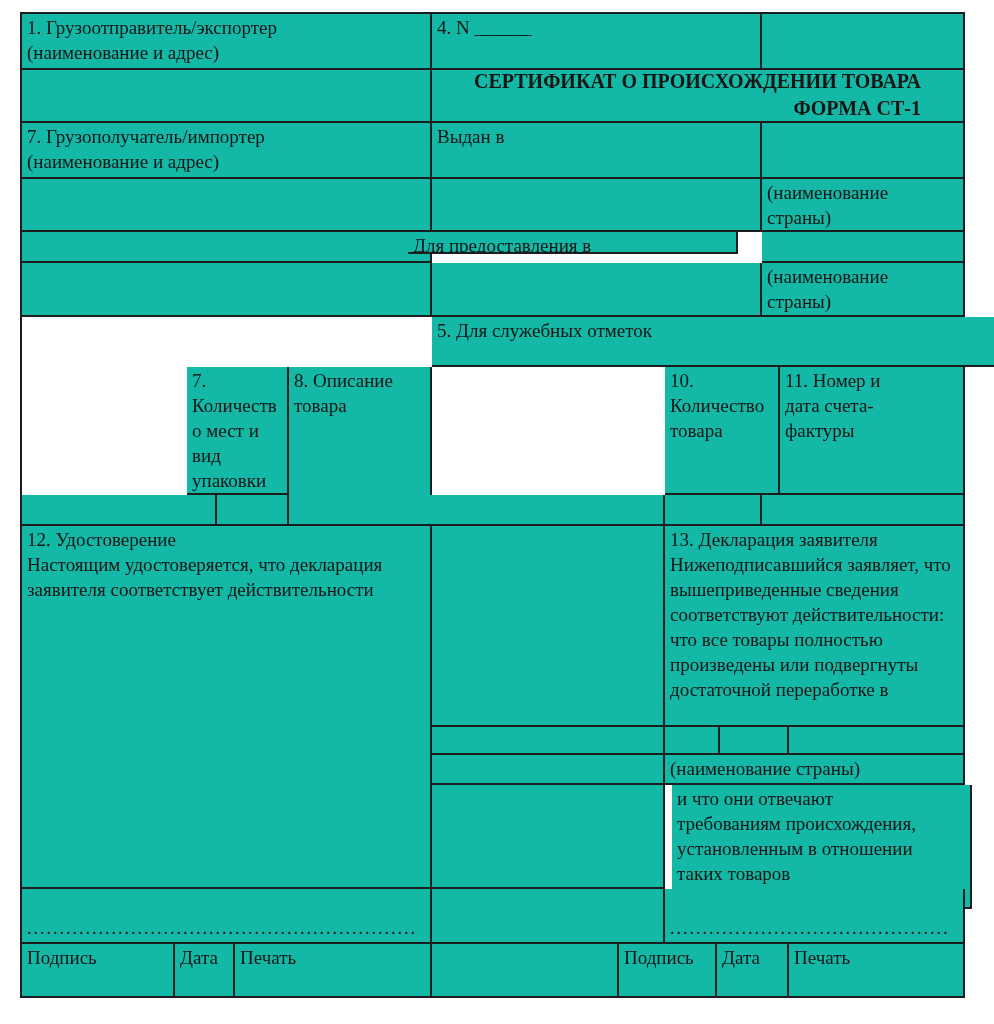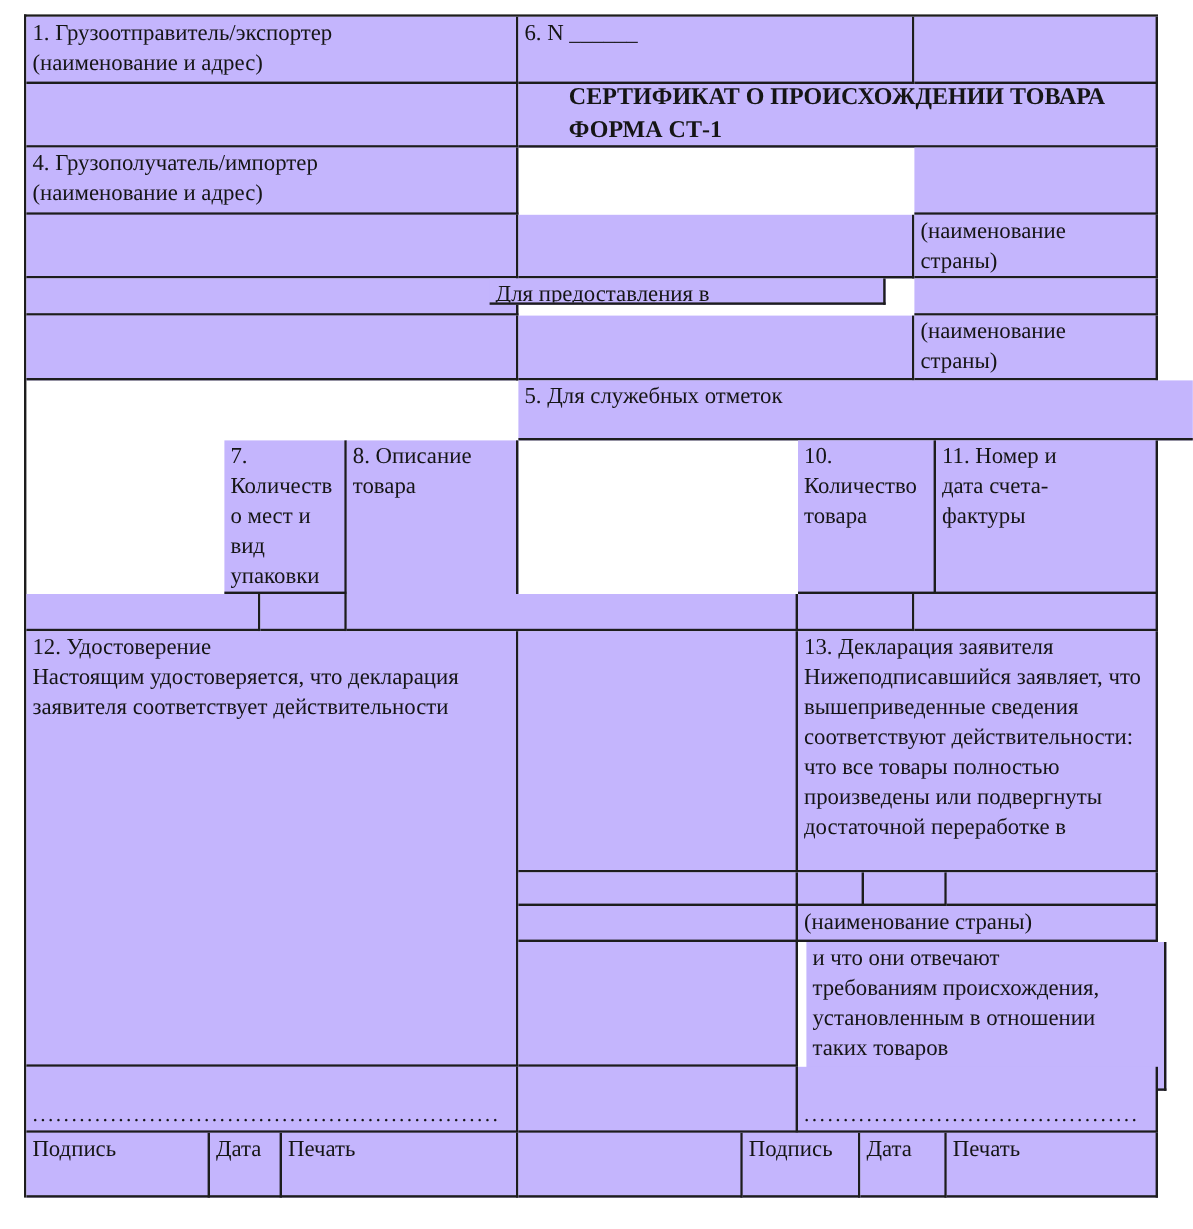--- a/index.html
+++ b/index.html
@@ -8,45 +8,46 @@
     font-family:"Liberation Serif","DejaVu Serif",serif;color:#151515;
   }
   .form-table{
     position:absolute;left:20px;top:12px;width:943px;height:984px;
     border-top:2px solid #1d1d1d;border-left:2px solid #1d1d1d;
   }
   .cell{
     position:absolute;box-sizing:border-box;
     border-right:2px solid #1d1d1d;border-bottom:2px solid #1d1d1d;
     padding:1px 5px 2px 5px;font-size:19px;line-height:1.32;
-    white-space:pre-line;overflow:hidden;background:#c4b5fd;
+    white-space:pre-line;overflow:hidden;background:#14b8a6;
   }
   .title-cell{
-    display:flex;align-items:center;justify-content:center;text-align:left;
+    display:flex;align-items:center;justify-content:center;text-align:right;
     font-weight:bold;font-size:20px;line-height:1.35;
   }
   .dots-line{display:block;letter-spacing:2px;line-height:1.45;font-size:18px;}
   .wrap-any{overflow-wrap:break-word;}
 </style>
 </head>
 <body>
 
 <div class="form-table">
 
   <div class="cell" style="left:0;top:0;width:410px;height:56px">1. Грузоотправитель/экспортер
 (наименование и адрес)</div>
-  <div class="cell" style="left:410px;top:0;width:330px;height:56px">6. N ______</div>
+  <div class="cell" style="left:410px;top:0;width:330px;height:56px">4. N ______</div>
   <div class="cell" style="left:740px;top:0;width:203px;height:56px"></div>
 
   <div class="cell" style="left:0;top:56px;width:410px;height:53px"></div>
   <div class="cell title-cell" style="left:410px;top:56px;width:533px;height:53px">СЕРТИФИКАТ О ПРОИСХОЖДЕНИИ ТОВАРА
 ФОРМА СТ-1</div>
 
-  <div class="cell" style="left:0;top:109px;width:410px;height:56px">4. Грузополучатель/импортер
+  <div class="cell" style="left:0;top:109px;width:410px;height:56px">7. Грузополучатель/импортер
 (наименование и адрес)</div>
+  <div class="cell" style="left:410px;top:109px;width:330px;height:56px">Выдан в</div>
   <div class="cell" style="left:740px;top:109px;width:203px;height:56px"></div>
 
   <div class="cell" style="left:0;top:165px;width:410px;height:53px"></div>
   <div class="cell" style="left:410px;top:165px;width:330px;height:53px"></div>
   <div class="cell" style="left:740px;top:165px;width:203px;height:53px">(наименование
 страны)</div>
 
   <div class="cell" style="left:0;top:218px;width:410px;height:31px"></div>
   <div class="cell" style="left:386px;top:218px;width:330px;height:22px">Для предоставления в</div>
   <div class="cell" style="left:740px;top:218px;width:203px;height:31px"></div>

